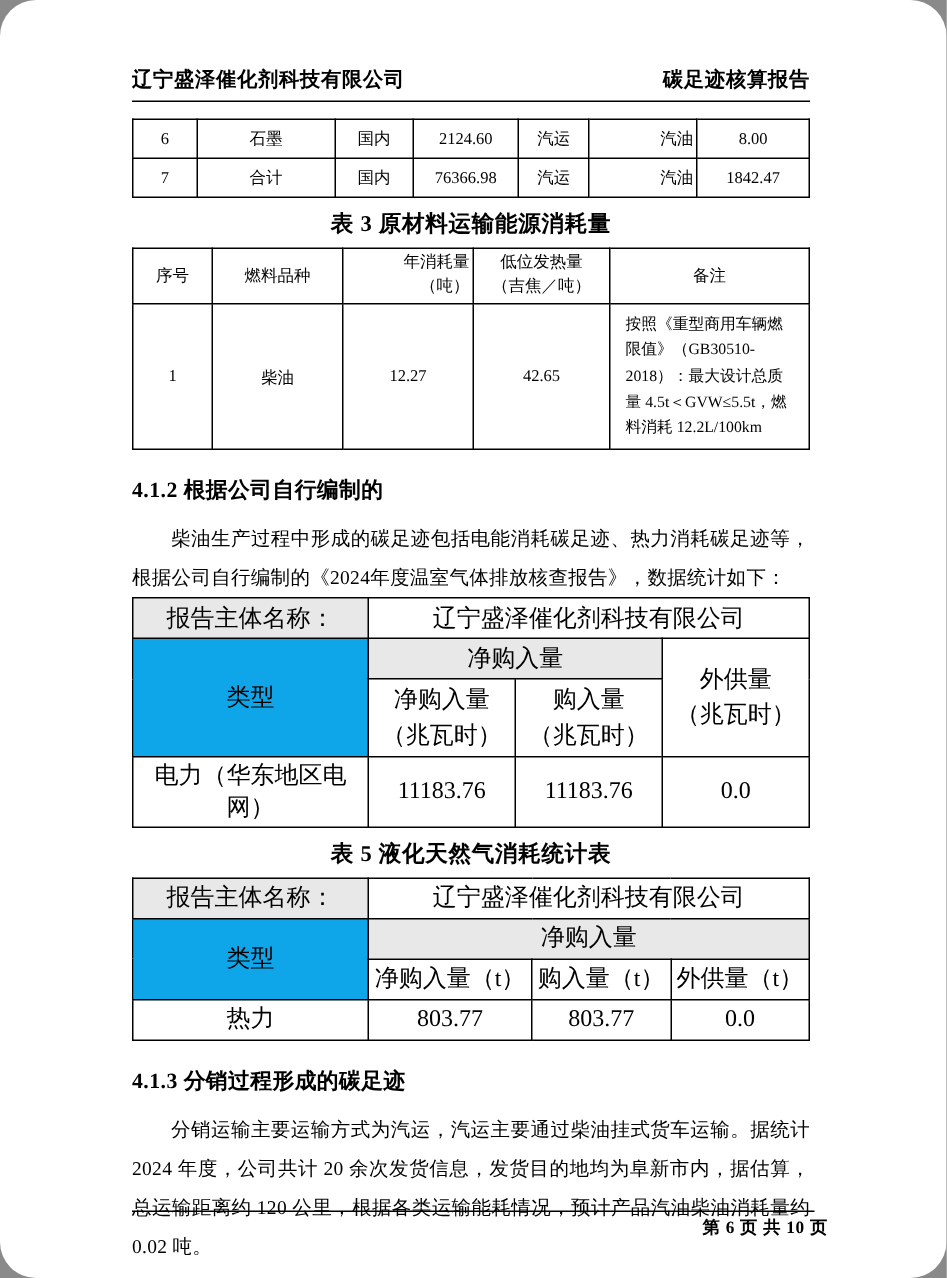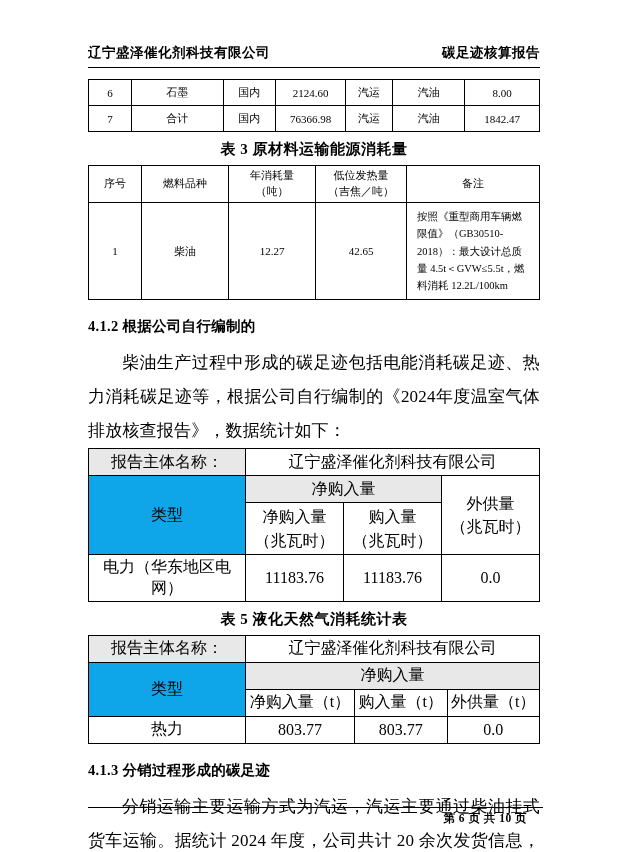--- a/index.html
+++ b/index.html
@@ -11,20 +11,21 @@
     font-family: "Liberation Serif", "DejaVu Serif", serif;
   }
   .page {
     position: relative;
     width: 631px;
     height: 852px;
     background: #ffffff;
     margin: 0 auto;
     box-sizing: border-box;
     overflow: hidden;
+    border-radius: 24px;
   }
   .content {
     position: absolute;
     left: 88px;
     top: 44px;
     width: 452px;
   }
   
   .doc-header {
     display: flex;
@@ -63,67 +64,67 @@
     letter-spacing: 0.5px;
   }
   .tbl-top td {
     height: 21px;
   }
   .tbl-top .num-col { width: 42px; }
   .tbl-top .name-col { width: 96px; }
   .tbl-top .src-col { width: 52px; }
   .tbl-top .amt-col { width: 68px; }
   .tbl-top .trans-col { width: 46px; }
-  .tbl-top .fuel-col { width: 74px; }
+  .tbl-top .fuel-col { width: 74px; text-align: right; }
   .tbl-top .val-col { width: 74px; }
 
   
   .tbl3 td { height: 20px; }
   .tbl3 .c1 { width: 48px; margin-left: 11px; }
   .tbl3 .c2 { width: 82px; }
-  .tbl3 .c3 { width: 82px; }
+  .tbl3 .c3 { width: 82px; text-align: right; }
   .tbl3 .c4 { width: 86px; }
   .tbl3 .c5 { }
   .tbl3 .two-line { line-height: 1.45; }
   .tbl3 .note-cell {
     text-align: left;
     padding: 5px 8px 5px 10px;
     line-height: 1.65;
     font-size: 10.5px;
   }
   .tbl3 .tall { height: 88px; }
 
   
   h3.sec {
     font-size: 14.5px;
     font-weight: bold;
     margin: 17px 0 10px 0;
     letter-spacing: 0.3px;
   }
   p.body {
-    font-size: 17px;
+    font-size: 13px;
     line-height: 2.0;
     margin: 1px 0 0 0;
     text-align: justify;
     text-indent: 2em;
     letter-spacing: 0.2px;
   }
   
   .tbl45 { font-size: 16px; }
   .tbl45 td { height: 22px; }
   .tbl45 .subj-label {
     background: #e8e8e8;
     width: 152px;
   }
   .tbl45 .type-col { width: 152px; background: #0ea5e9; }
   .tbl45 .hdr-grey { background: #e8e8e8; }
   .tbl45 .two-line { line-height: 1.45; }
   .footer {
     position: absolute;
-    right: 104px;
+    right: 79px;
     bottom: 26px;
     font-size: 11.5px;
     font-weight: bold;
     letter-spacing: 0.5px;
   }
   .footer-rule {
     position: absolute;
     left: 88px;
     right: 88px;
     bottom: 44px;

